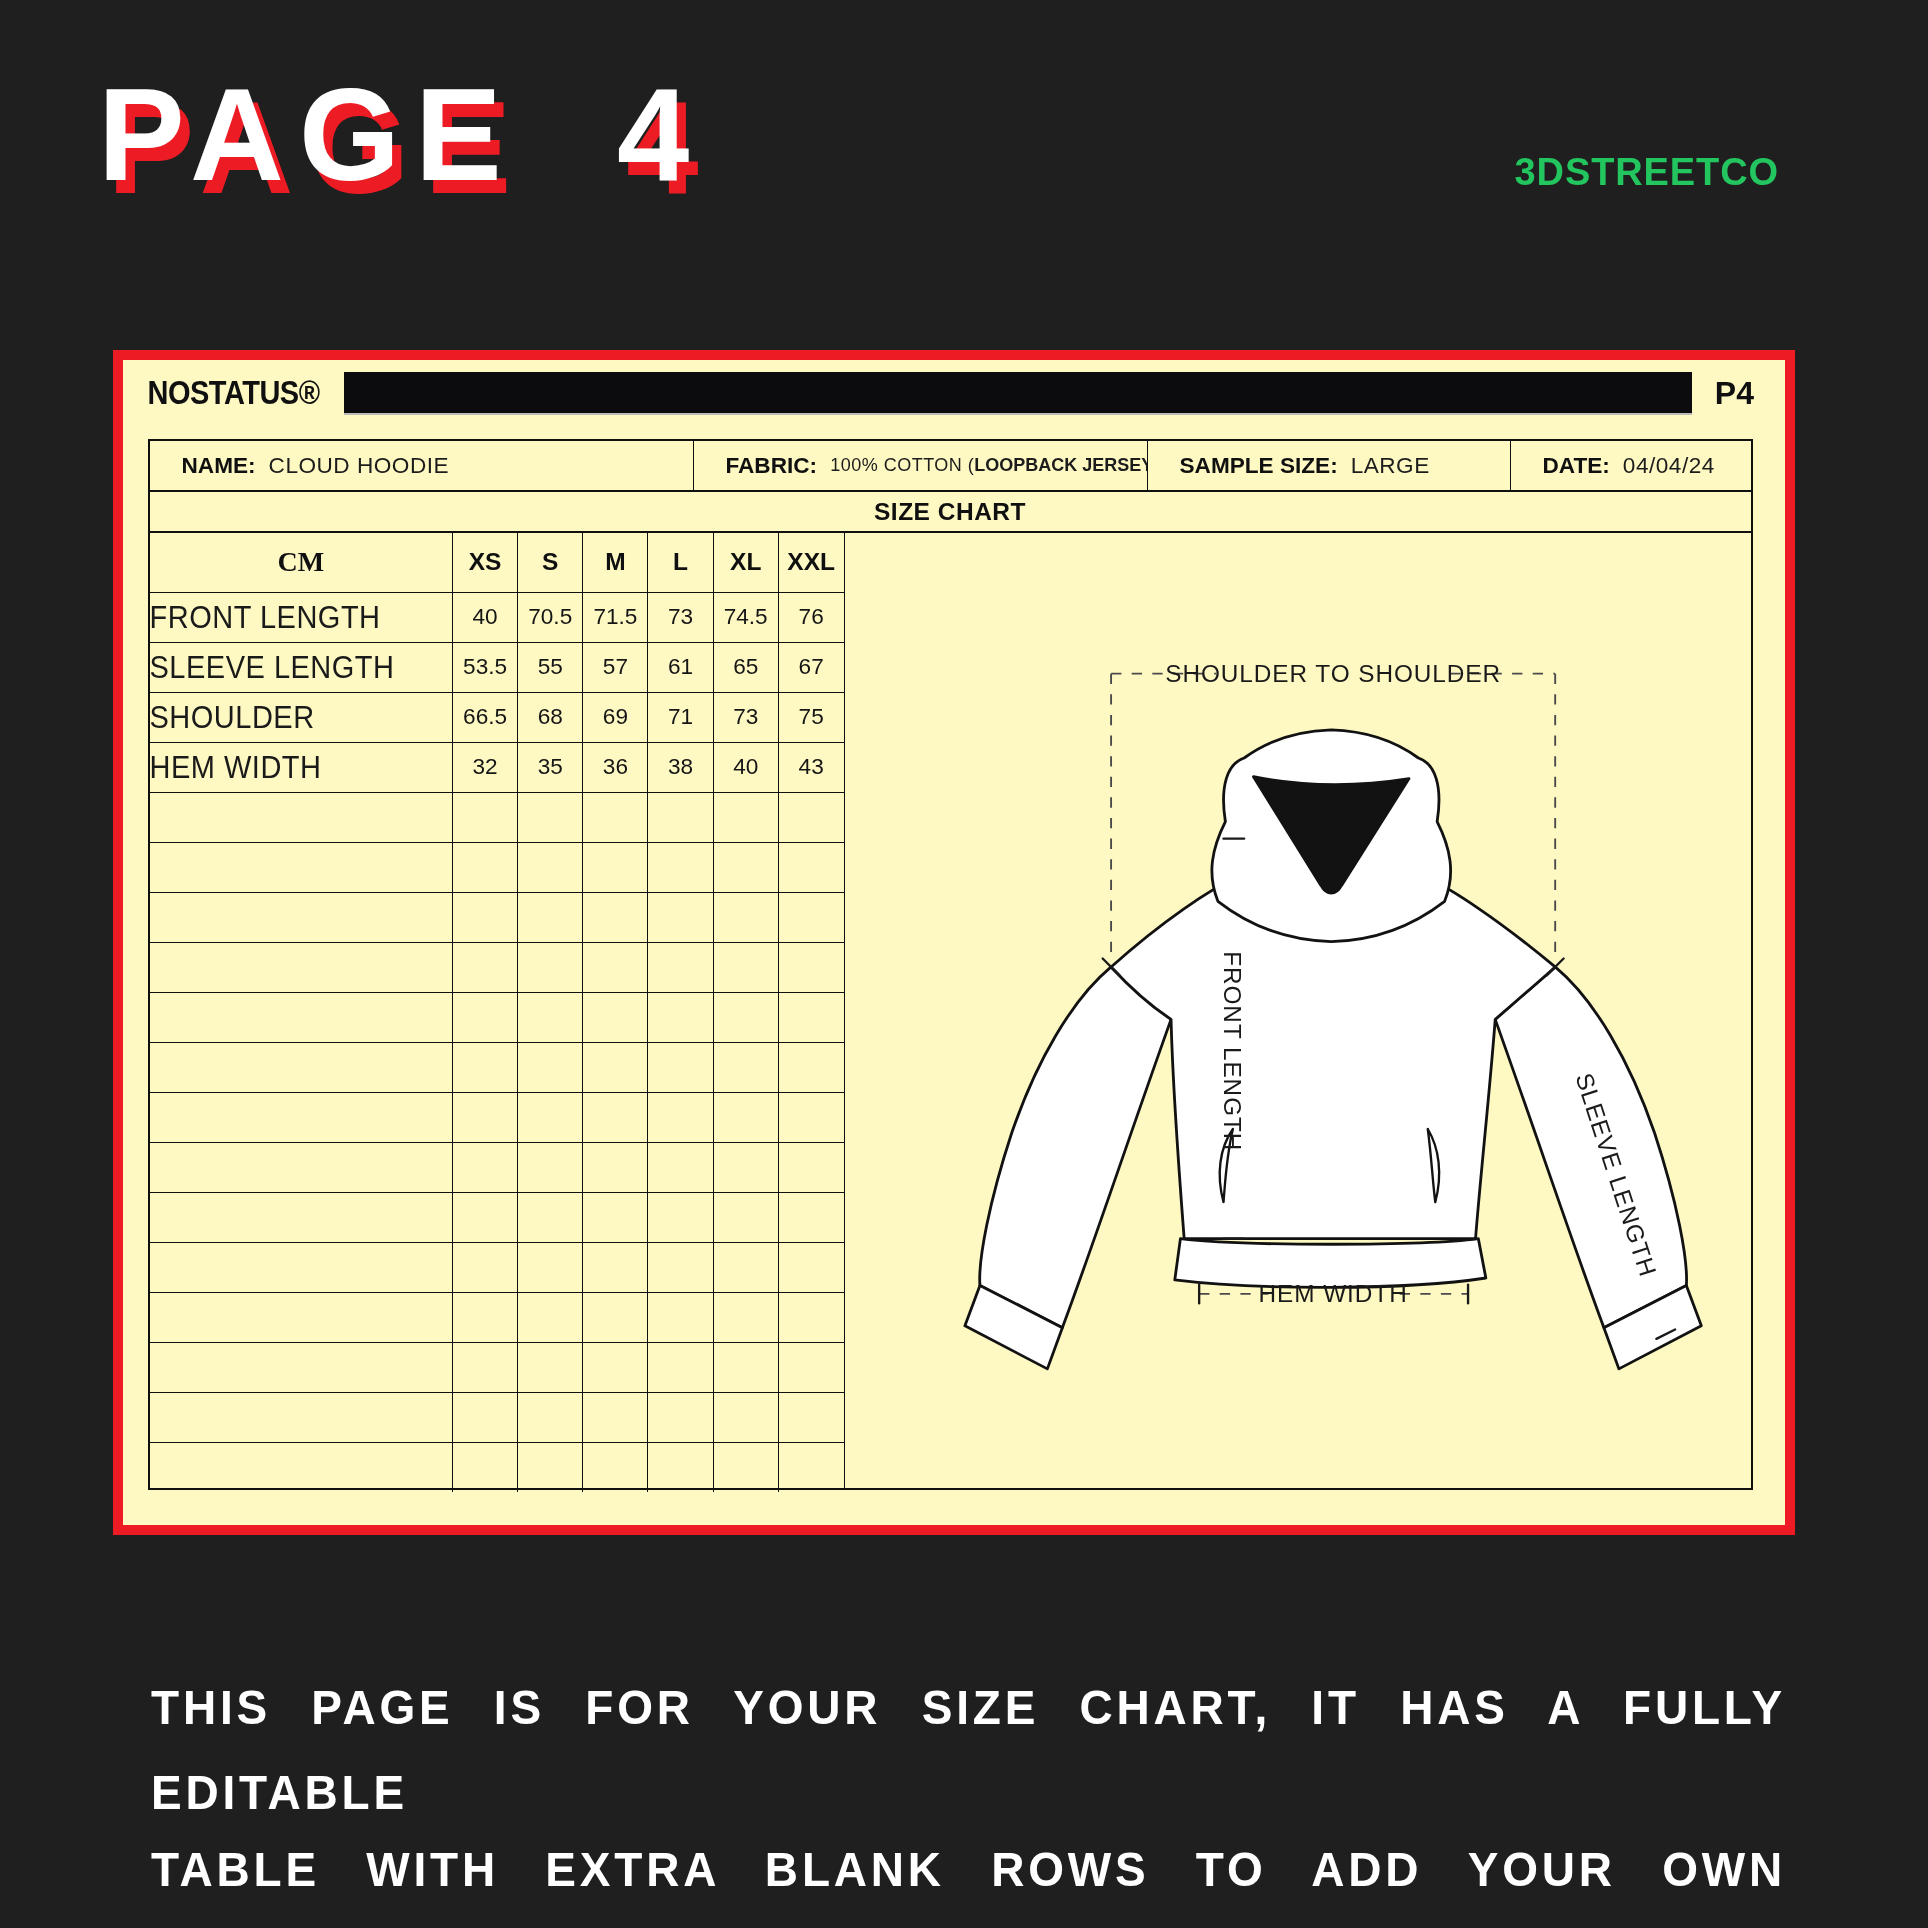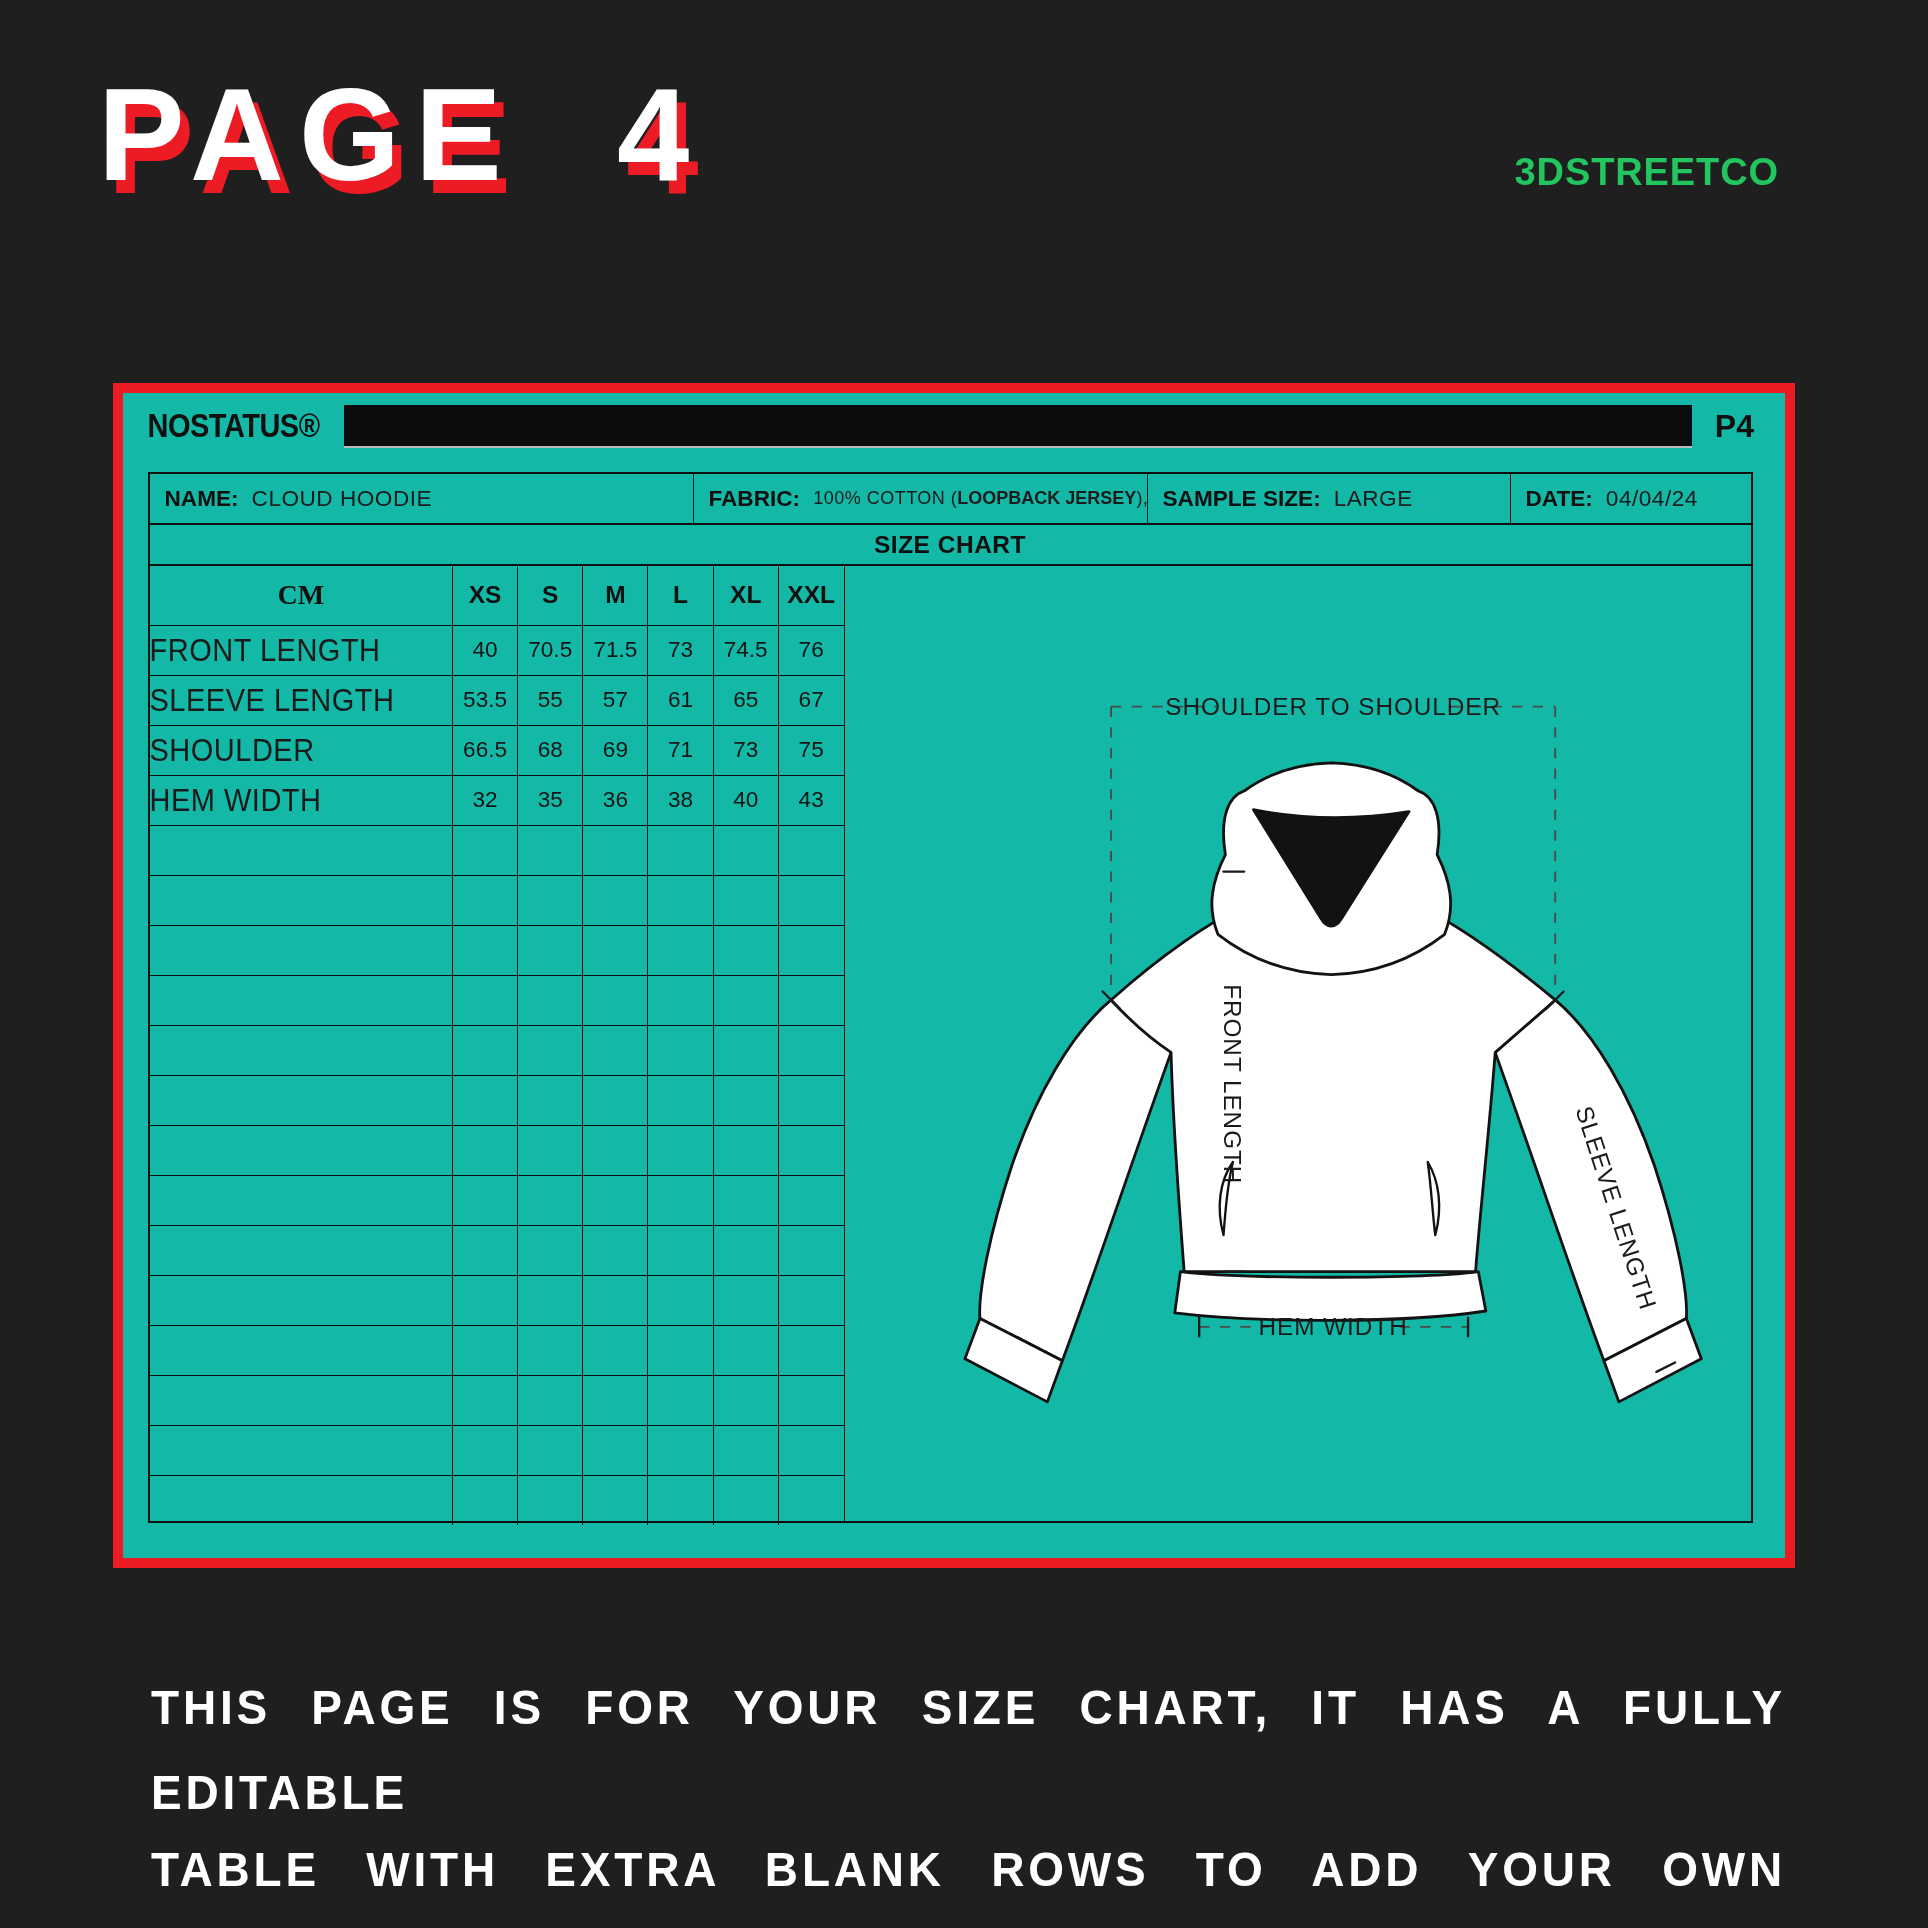--- a/index.html
+++ b/index.html
@@ -18,21 +18,21 @@
     transform:scaleY(1.02);transform-origin:left top;
     white-space:nowrap;
   }
   .brand-top{
     position:absolute;right:149px;top:151px;
     font-size:38px;font-weight:900;letter-spacing:0.9px;color:#22c55e;
   }
   
   .card{
     position:absolute;left:113px;top:350px;width:1682px;height:1185px;
-    background:#14b8a6;border:10.4px solid #ed1c24;box-sizing:border-box;margin-top:33px;
+    background:#fef9c3;border:10.4px solid #ed1c24;box-sizing:border-box;
   }
   .card-inner{position:absolute;inset:0;color:#101010;}
   .sheet-header{
     position:absolute;left:24.5px;right:31px;top:12.2px;height:43px;
     display:flex;align-items:center;
   }
   .sheet-brand{
     font-size:29px;font-weight:900;letter-spacing:-0.5px;white-space:nowrap;
     transform:scaleY(1.12);transform-origin:left center;
   }
@@ -40,21 +40,21 @@
   .sheet-pagecode{font-size:32px;font-weight:900;margin-left:22.6px;}
   
   .tech-box{
     position:absolute;left:24.5px;top:79px;width:1605px;height:1051px;
     border:2.8px solid #101010;box-sizing:border-box;
     display:flex;flex-direction:column;
   }
   .info-row{height:51px;display:flex;border-bottom:2.8px solid #101010;box-sizing:border-box;}
   .info-cell{
     display:flex;align-items:center;box-sizing:border-box;
-    padding-left:15px;border-right:1.9px solid #101010;overflow:hidden;white-space:nowrap;text-align:right;
+    padding-left:32px;border-right:1.9px solid #101010;overflow:hidden;white-space:nowrap;text-align:right;
   }
   .info-cell:last-child{border-right:none;}
   .info-label{font-size:22.6px;font-weight:800;margin-right:13px;letter-spacing:0;}
   .info-value{font-size:22.6px;font-weight:400;color:#1c1c1c;letter-spacing:0.5px;}
   .fabric-value{font-size:18px;}
   .fabric-bold{font-weight:800;letter-spacing:0;}
   .w-name{width:544px;} .w-fabric{width:454px;} .w-sample{width:363px;} .w-date{flex:1;}
   .sizechart-row{
     height:41px;border-bottom:2.8px solid #101010;box-sizing:border-box;
     display:flex;align-items:center;justify-content:center;

